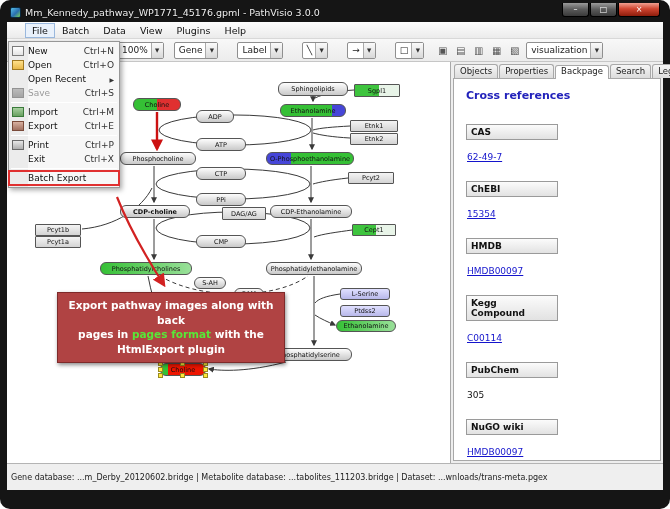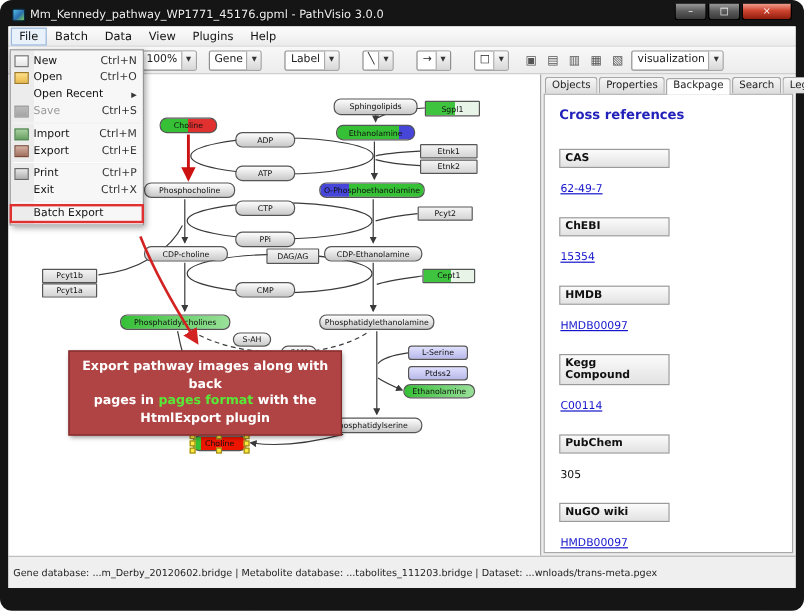--- a/index.html
+++ b/index.html
@@ -13,21 +13,21 @@
   .title-text { font-size:9.5px; white-space:nowrap; overflow:hidden; text-shadow:0 1px 1px #000; }
   .win-buttons { position:absolute; right:3px; top:0; display:flex; gap:1px; }
   .wb { height:14px; border:1px solid #000; border-top:none; border-radius:0 0 3px 3px;
     display:flex; align-items:center; justify-content:center; font-size:8px; color:#fff; }
   .wb.min,.wb.max { width:27px; background:linear-gradient(#9a9a9a,#5a5a5a 50%,#3a3a3a); }
   .wb.close { width:42px; background:linear-gradient(#f0a090,#cf4530 45%,#8e1d0c); }
 
   
   .app { position:absolute; left:7px; top:22px; width:656px; height:468px; background:#f0f0f0;
     display:flex; flex-direction:column; }
-  .menubar { height:17px; display:flex; align-items:center; padding-left:2px; font-size:9.5px;
+  .menubar { height:17px; display:flex; align-items:center; padding-left:18px; font-size:9.5px;
     background:linear-gradient(#fdfdfd,#ebebeb); border-bottom:1px solid #d8d8d8; color:#111; }
   .mb-item { padding:1px 6px; border:1px solid transparent; }
   .mb-item.open { background:#e9f1fb; border-color:#9ab8dd; }
 
   .toolbar { height:23px; display:flex; align-items:center; gap:3px; padding:0 4px;
     background:linear-gradient(#f8f8f8,#ececec); border-bottom:1px solid #c6c6c6; font-size:9px; color:#222; }
   .tbtn { width:19px; height:18px; display:flex; align-items:center; justify-content:center;
     border:1px solid transparent; border-radius:2px; }
   .tbtn.glyph { font-size:10px; color:#555; width:17px; }
   .fic { width:13px; height:11px; display:block; }
@@ -224,30 +224,30 @@
               <path d="M332,226 C318,228 310,231 307,235" fill="none" stroke="#3a3a3a" stroke-width="1"></path>
               <path d="M307,247 C313,251 320,254 327,257" fill="none" stroke="#3a3a3a" stroke-width="1" marker-end="url(#arrB)"></path>
               <path d="M278,294 C240,304 214,303 201,301" fill="none" stroke="#3a3a3a" stroke-width="1" marker-end="url(#arrB)"></path>
               <path d="M140,208 C146,240 158,268 170,292" fill="none" stroke="#3a3a3a" stroke-width="1" marker-end="url(#arrB)"></path>
             </svg>
           <div>
               <div class="pnode met" style="left: 270px; top: 14px; width: 70px; height: 14px;">Sphingolipids</div>
               <div class="pnode gene-green" style="left: 346px; top: 16px; width: 46px; height: 13px;">Sgpl1</div>
               <div class="pnode green-red" style="left: 125px; top: 30px; width: 48px; height: 13px;">Choline</div>
               <div class="pnode green-blue" style="left: 272px; top: 36px; width: 66px; height: 13px;">Ethanolamine</div>
-              <div class="pnode met" style="left: 188px; top: 42px; width: 50px; height: 13px;">ADP</div>
+              <div class="pnode met" style="left: 188px; top: 42px; width: 38px; height: 13px;">ADP</div>
               <div class="pnode gene" style="left: 342px; top: 52px; width: 48px; height: 12px;">Etnk1</div>
               <div class="pnode gene" style="left: 342px; top: 65px; width: 48px; height: 12px;">Etnk2</div>
               <div class="pnode met" style="left: 188px; top: 70px; width: 50px; height: 13px;">ATP</div>
               <div class="pnode met" style="left: 112px; top: 84px; width: 76px; height: 13px;">Phosphocholine</div>
               <div class="pnode blue-green" style="left: 258px; top: 84px; width: 88px; height: 13px;">O-Phosphoethanolamine</div>
               <div class="pnode met" style="left: 188px; top: 99px; width: 50px; height: 13px;">CTP</div>
               <div class="pnode gene" style="left: 340px; top: 104px; width: 46px; height: 12px;">Pcyt2</div>
               <div class="pnode met" style="left: 188px; top: 125px; width: 50px; height: 13px;">PPi</div>
-              <div class="pnode met" style="left: 112px; top: 137px; width: 70px; height: 13px;">CDP-choline</div>
+              <div class="pnode met" style="left: 112px; top: 137px; width: 70px; height: 13px; font-weight: bold;">CDP-choline</div>
               <div class="pnode gene" style="left: 214px; top: 139px; width: 44px; height: 13px;">DAG/AG</div>
               <div class="pnode met" style="left: 262px; top: 137px; width: 82px; height: 13px;">CDP-Ethanolamine</div>
               <div class="pnode gene-green" style="left: 344px; top: 156px; width: 44px; height: 12px;">Cept1</div>
               <div class="pnode met" style="left: 188px; top: 167px; width: 50px; height: 13px;">CMP</div>
               <div class="pnode gene" style="left: 27px; top: 156px; width: 46px; height: 12px;">Pcyt1b</div>
               <div class="pnode gene" style="left: 27px; top: 168px; width: 46px; height: 12px;">Pcyt1a</div>
               <div class="pnode green" style="left: 92px; top: 194px; width: 92px; height: 13px;">Phosphatidylcholines</div>
               <div class="pnode met" style="left: 258px; top: 194px; width: 96px; height: 13px;">Phosphatidylethanolamine</div>
               <div class="pnode met" style="left: 186px; top: 209px; width: 32px; height: 12px;">S-AH</div>
               <div class="pnode met" style="left: 226px; top: 220px; width: 30px; height: 12px;">SAM</div>

